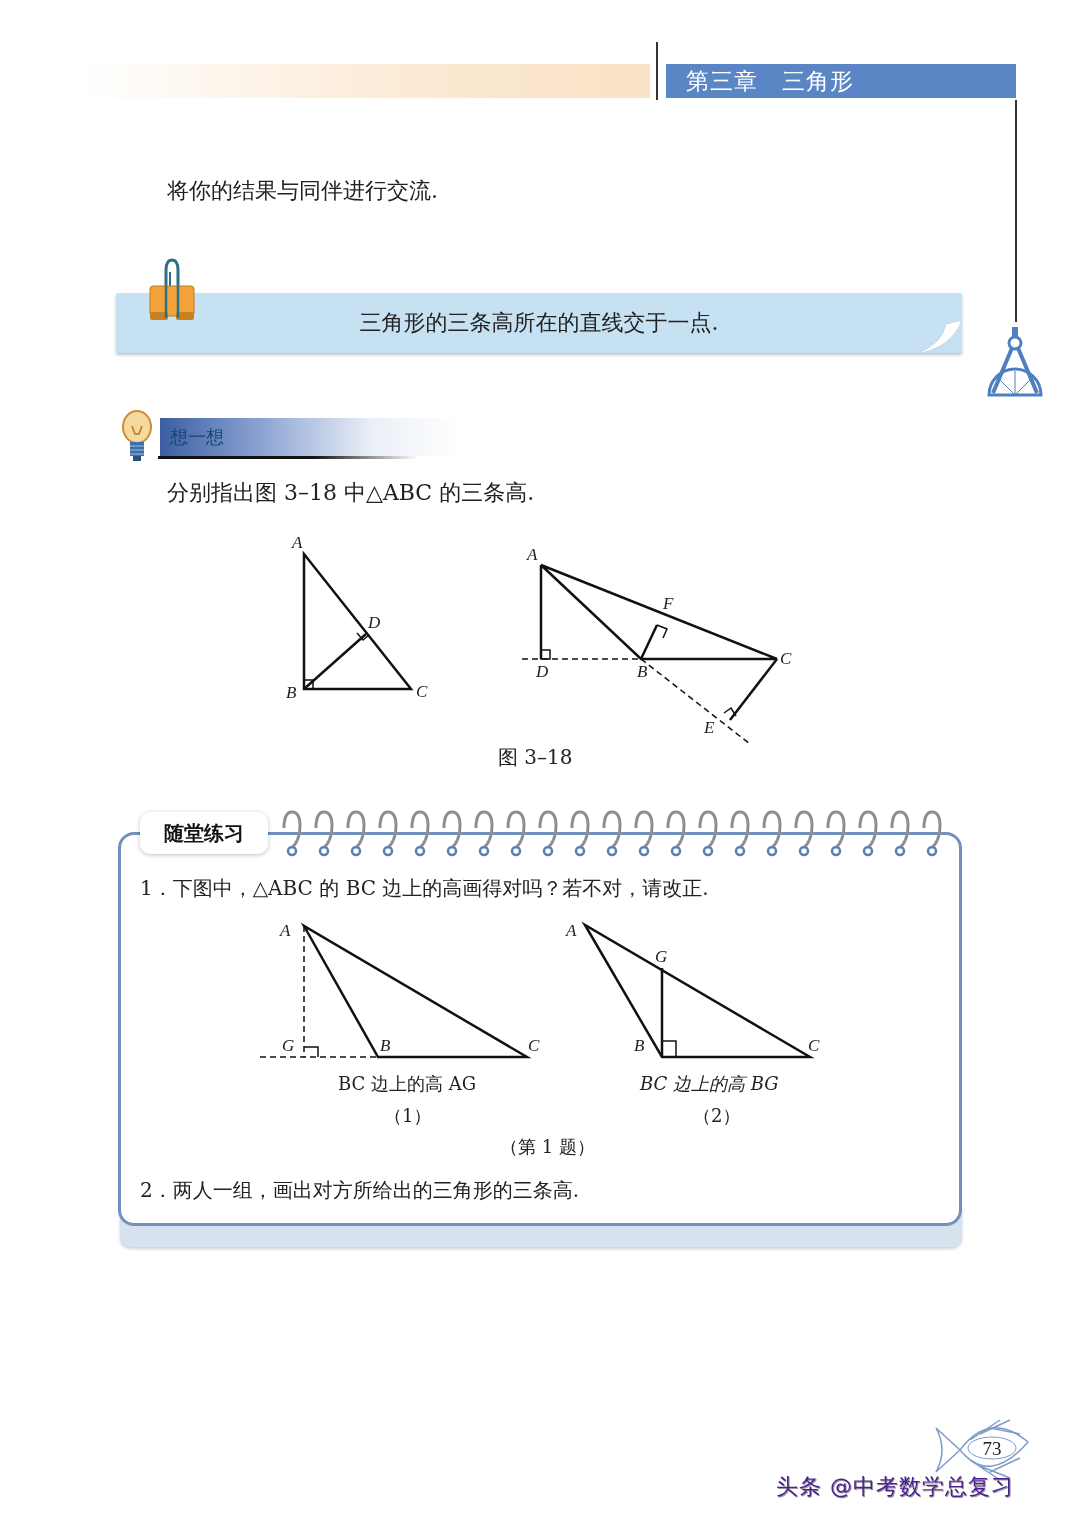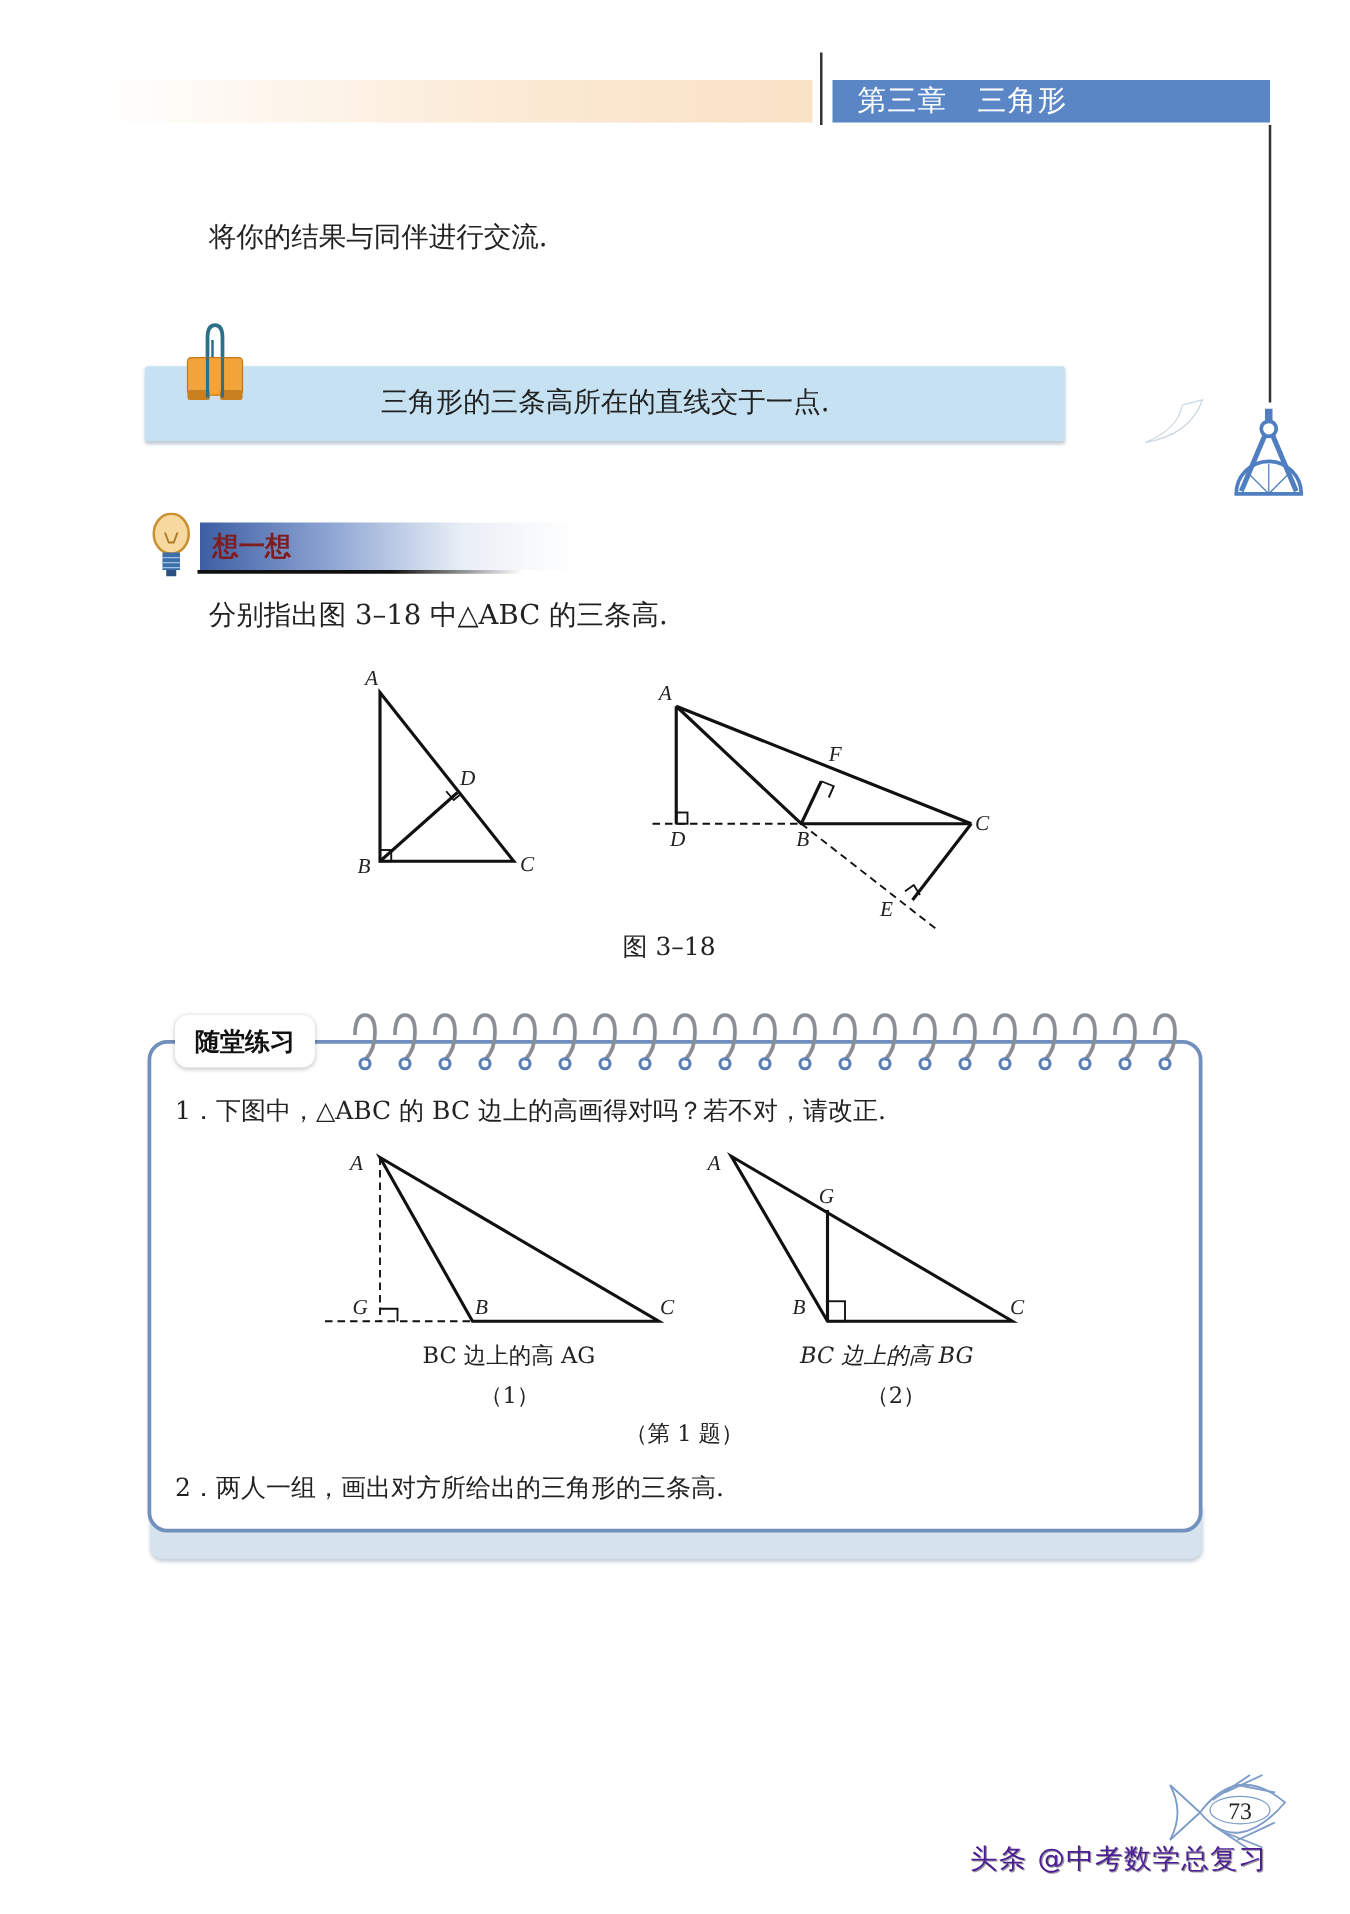--- a/index.html
+++ b/index.html
@@ -6,39 +6,39 @@
   body { width: 1080px; height: 1531px; position: relative; background: #ffffff; overflow: hidden;
          font-family: "DejaVu Serif", "Liberation Serif", serif; color: #222; }
   .abs { position: absolute; }
   .header-grad { left: 80px; top: 64px; width: 570px; height: 34px;
     background: linear-gradient(to right, rgba(255,255,255,0), #fbe9d3 60%, #f9e2c6); }
   .header-vline { left: 656px; top: 42px; width: 2px; height: 58px; background: #333; }
   .chapter-bar { left: 666px; top: 64px; width: 350px; height: 34px; background: #5b86c6;
     color: #fff; font-family: "DejaVu Sans", sans-serif; font-size: 23px; line-height: 34px; padding-left: 20px; box-sizing: border-box; letter-spacing: 1px; }
   .right-vline { left: 1015px; top: 100px; width: 2px; height: 222px; background: #333; }
   .q3 { left: 165px; top: 172px; width: 780px; font-size: 22px; line-height: 38px; }
-  .conclusion { left: 116px; top: 293px; width: 736px; height: 60px; background: #c6e2f2;
+  .conclusion { left: 116px; top: 293px; width: 846px; height: 60px; background: #c6e2f2;
     border-radius: 2px; box-shadow: 0 2px 3px rgba(120,140,160,0.5);
     text-align: center; line-height: 60px; font-size: 22px; }
   .clip { left: 146px; top: 258px; width: 52px; height: 64px; }
   .compass { left: 985px; top: 325px; width: 60px; height: 75px; }
   .think-bar { left: 160px; top: 418px; width: 300px; height: 38px;
     background: linear-gradient(to right, #3d5ea3 0%, #8fa6d4 35%, rgba(220,228,240,0.6) 70%, rgba(255,255,255,0) 100%); }
   .think-underline { left: 158px; top: 456px; width: 260px; height: 3px;
     background: linear-gradient(to right, #111 60%, rgba(0,0,0,0)); }
-  .think-title { left: 170px; top: 420px; font-family: "DejaVu Sans", sans-serif; font-weight: bold; font-size: 21px; color: #7f1d1d; line-height: 34px; }
+  .think-title { left: 170px; top: 420px; font-family: "DejaVu Sans", sans-serif; font-weight: normal; font-size: 18px; color: #0c4a6e; line-height: 34px; }
   .bulb { left: 120px; top: 410px; width: 34px; height: 54px; }
   .think-text { left: 167px; top: 476px; font-size: 22px; line-height: 34px; }
   .fig1 { left: 260px; top: 520px; width: 540px; height: 230px; }
   .fig-caption { font-size: 20px; }
   .practice-box { left: 118px; top: 832px; width: 844px; height: 394px; border: 3px solid #7190bd;
     border-radius: 16px; background: #fff; box-sizing: border-box; }
   .practice-shadow { left: 120px; top: 1205px; width: 842px; height: 42px; background: #d6e3ef; border-radius: 0 0 10px 10px;
     box-shadow: 0 2px 3px rgba(120,140,160,0.4); }
-  .practice-tab { left: 140px; top: 812px; width: 112px; height: 42px; background: #fff; border-radius: 10px;
+  .practice-tab { left: 140px; top: 812px; width: 128px; height: 42px; background: #fff; border-radius: 10px;
     box-shadow: 0 1px 4px rgba(0,0,0,0.25); font-family: "DejaVu Sans", sans-serif; font-weight: bold; font-size: 20px;
     text-align: center; line-height: 42px; color: #111; }
   .rings { left: 278px; top: 808px; width: 670px; height: 52px; }
   .p1 { left: 140px; top: 872px; font-size: 20px; line-height: 32px; }
   .p2 { left: 140px; top: 1174px; font-size: 20px; line-height: 32px; }
   .fig2 { left: 240px; top: 910px; width: 600px; height: 250px; }
   .fish { left: 930px; top: 1410px; width: 110px; height: 80px; }
   .watermark { left: 776px; top: 1472px; font-family: "DejaVu Sans", sans-serif; font-size: 22px; color: #4c1d95;
     text-shadow: 1px 1px 0 #999; letter-spacing: 1px; }
 </style>

